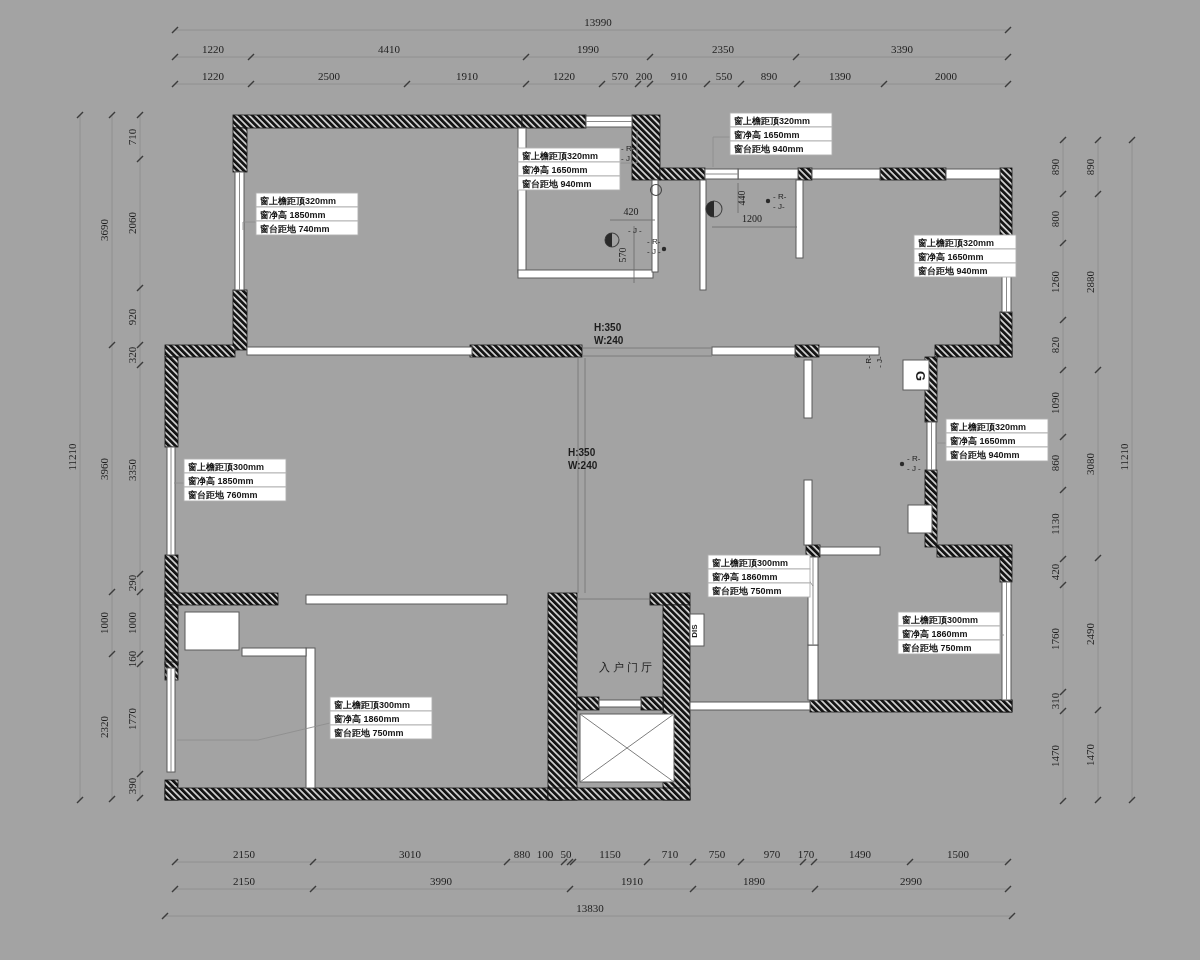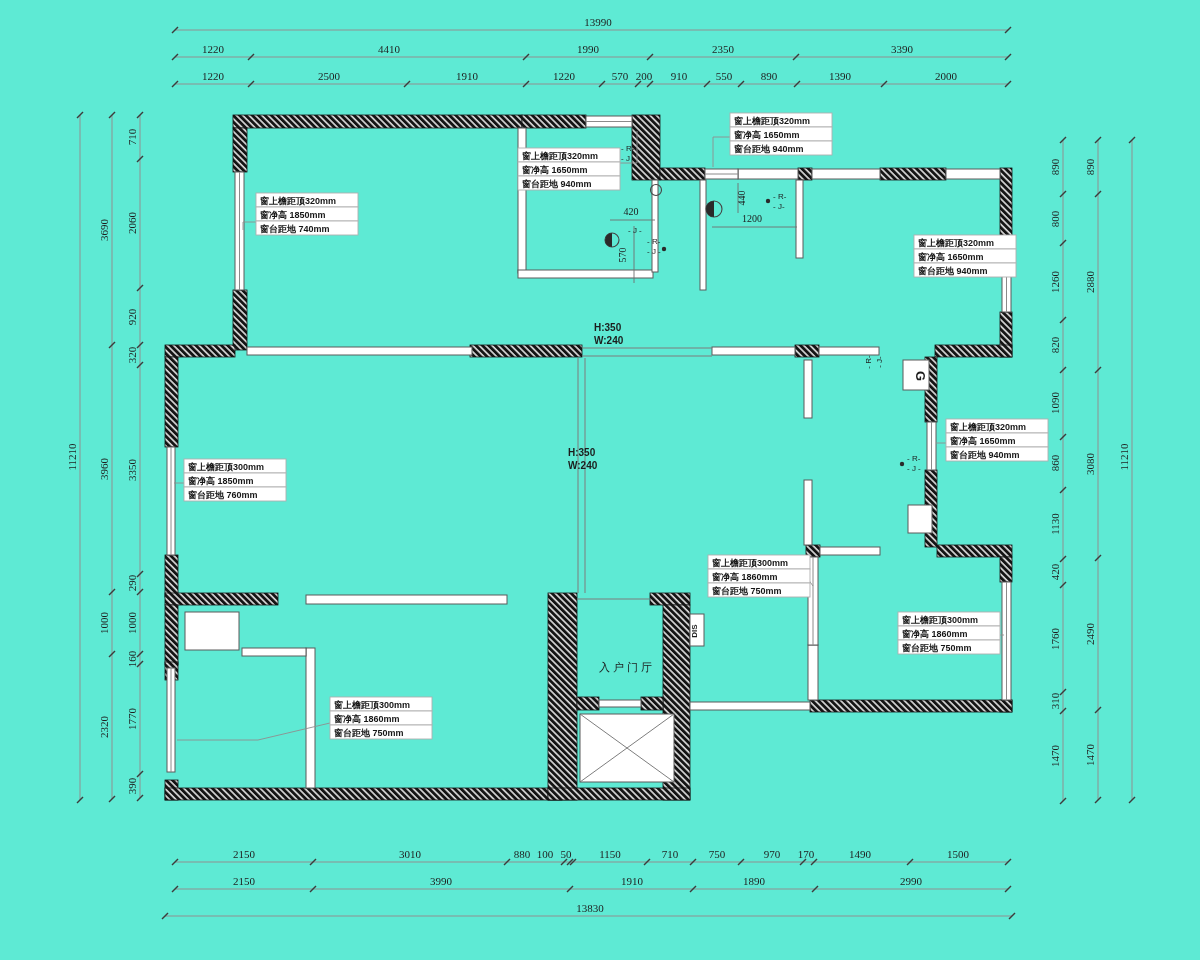--- a/index.html
+++ b/index.html
@@ -1,16 +1,16 @@
 <!DOCTYPE html>
 <html><head>
 <meta charset="utf-8">
 <style>
   html,body{margin:0;padding:0;background:#fff;}
-  .stage{position:relative;width:1200px;height:960px;background:#5eead4;overflow:hidden;}
+  .stage{position:relative;width:1200px;height:960px;background:#a3a3a3;overflow:hidden;}
   svg{display:block;}
   .dimline{stroke:#909090;stroke-width:1;fill:none;}
   .tick{stroke:#3c3c3c;stroke-width:1.4;}
   .dimtxt{font-family:"Liberation Serif",serif;font-size:11px;fill:#1f1f1f;}
   .wall{fill:url(#hatch);stroke:#141414;stroke-width:0.8;}
   .thin{fill:#ffffff;stroke:#5a5a5a;stroke-width:1;}
   .win{fill:#ffffff;stroke:#5a5a5a;stroke-width:1;}
   .winmid{stroke:#8a8a8a;stroke-width:1;}
   .beam{stroke:#7d7d7d;stroke-width:1;}
   .idim{stroke:#6f6f6f;stroke-width:0.9;}

